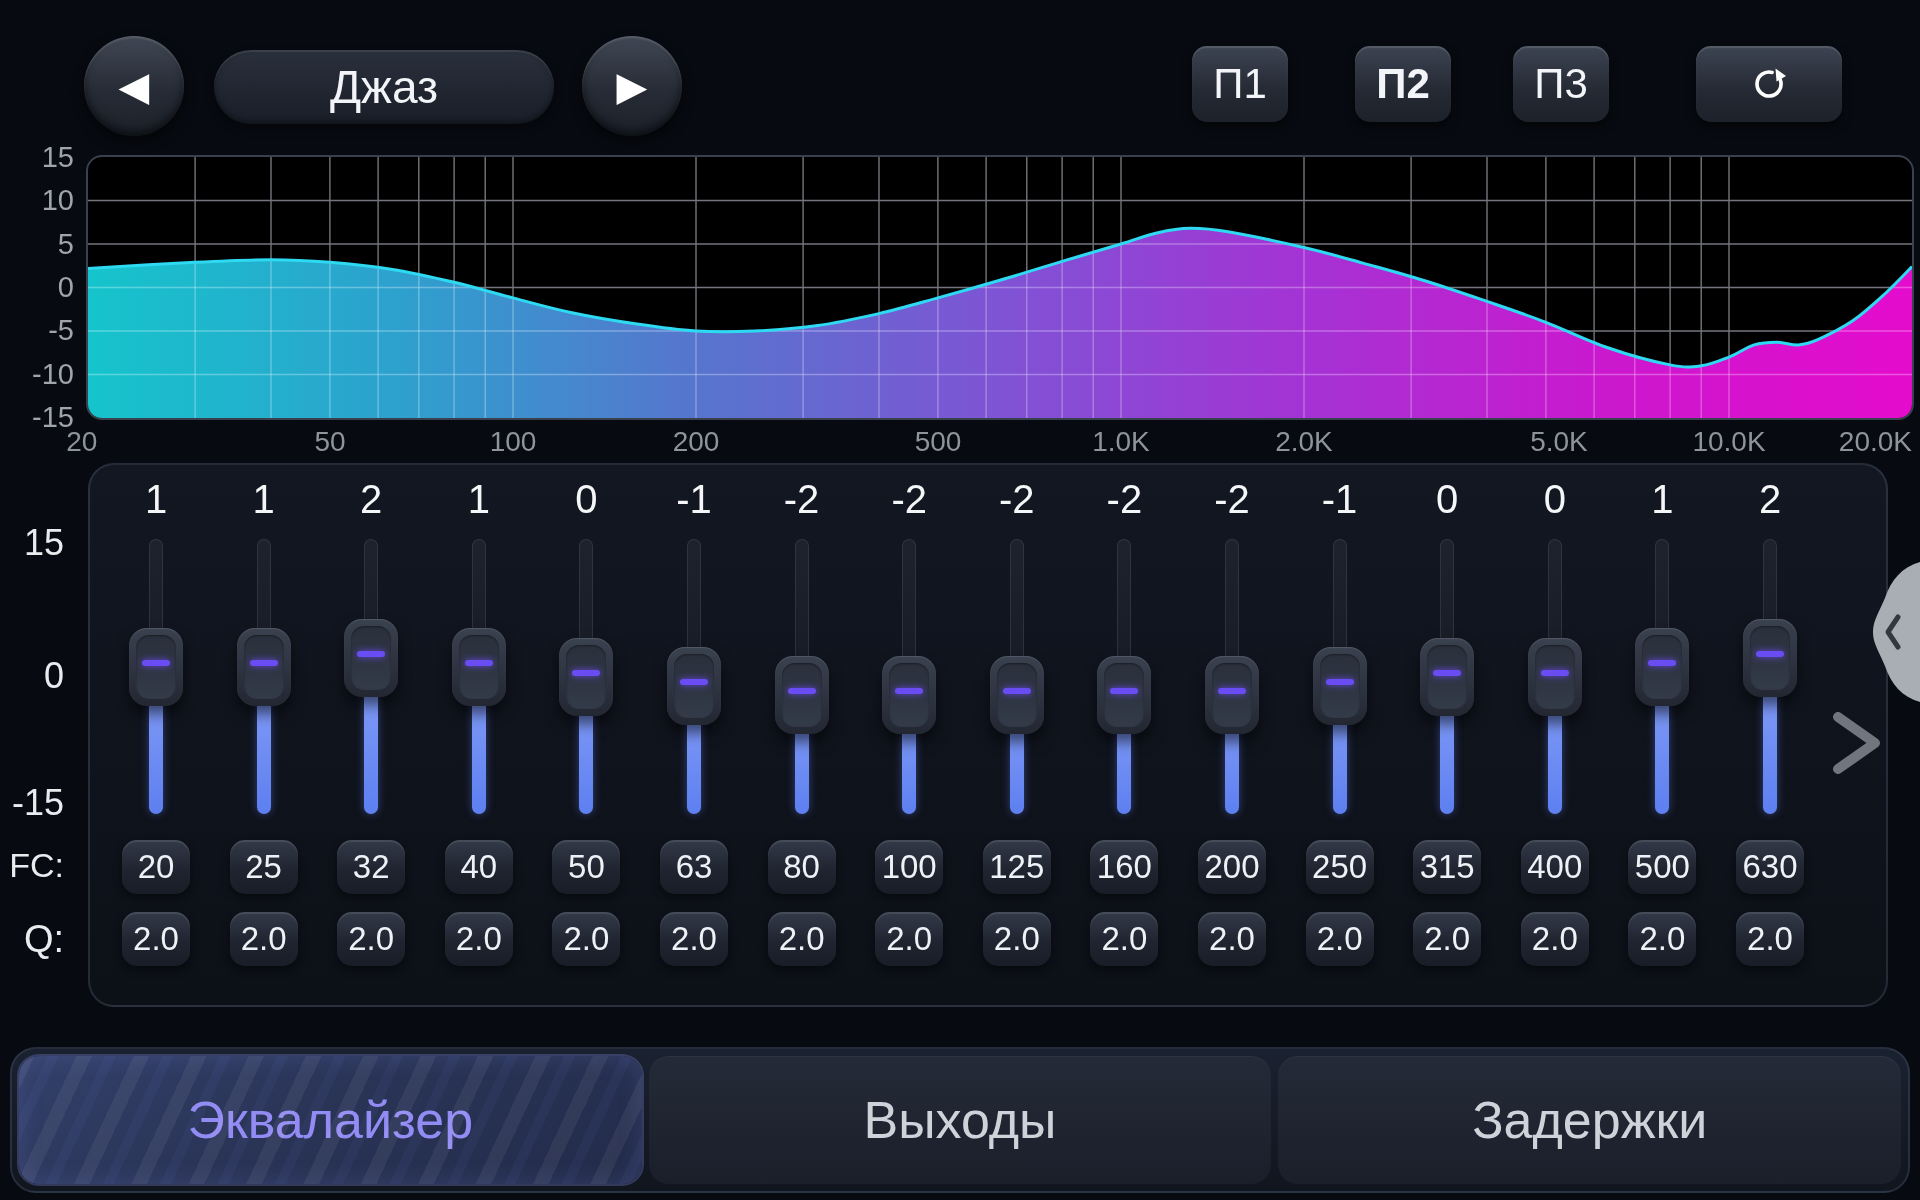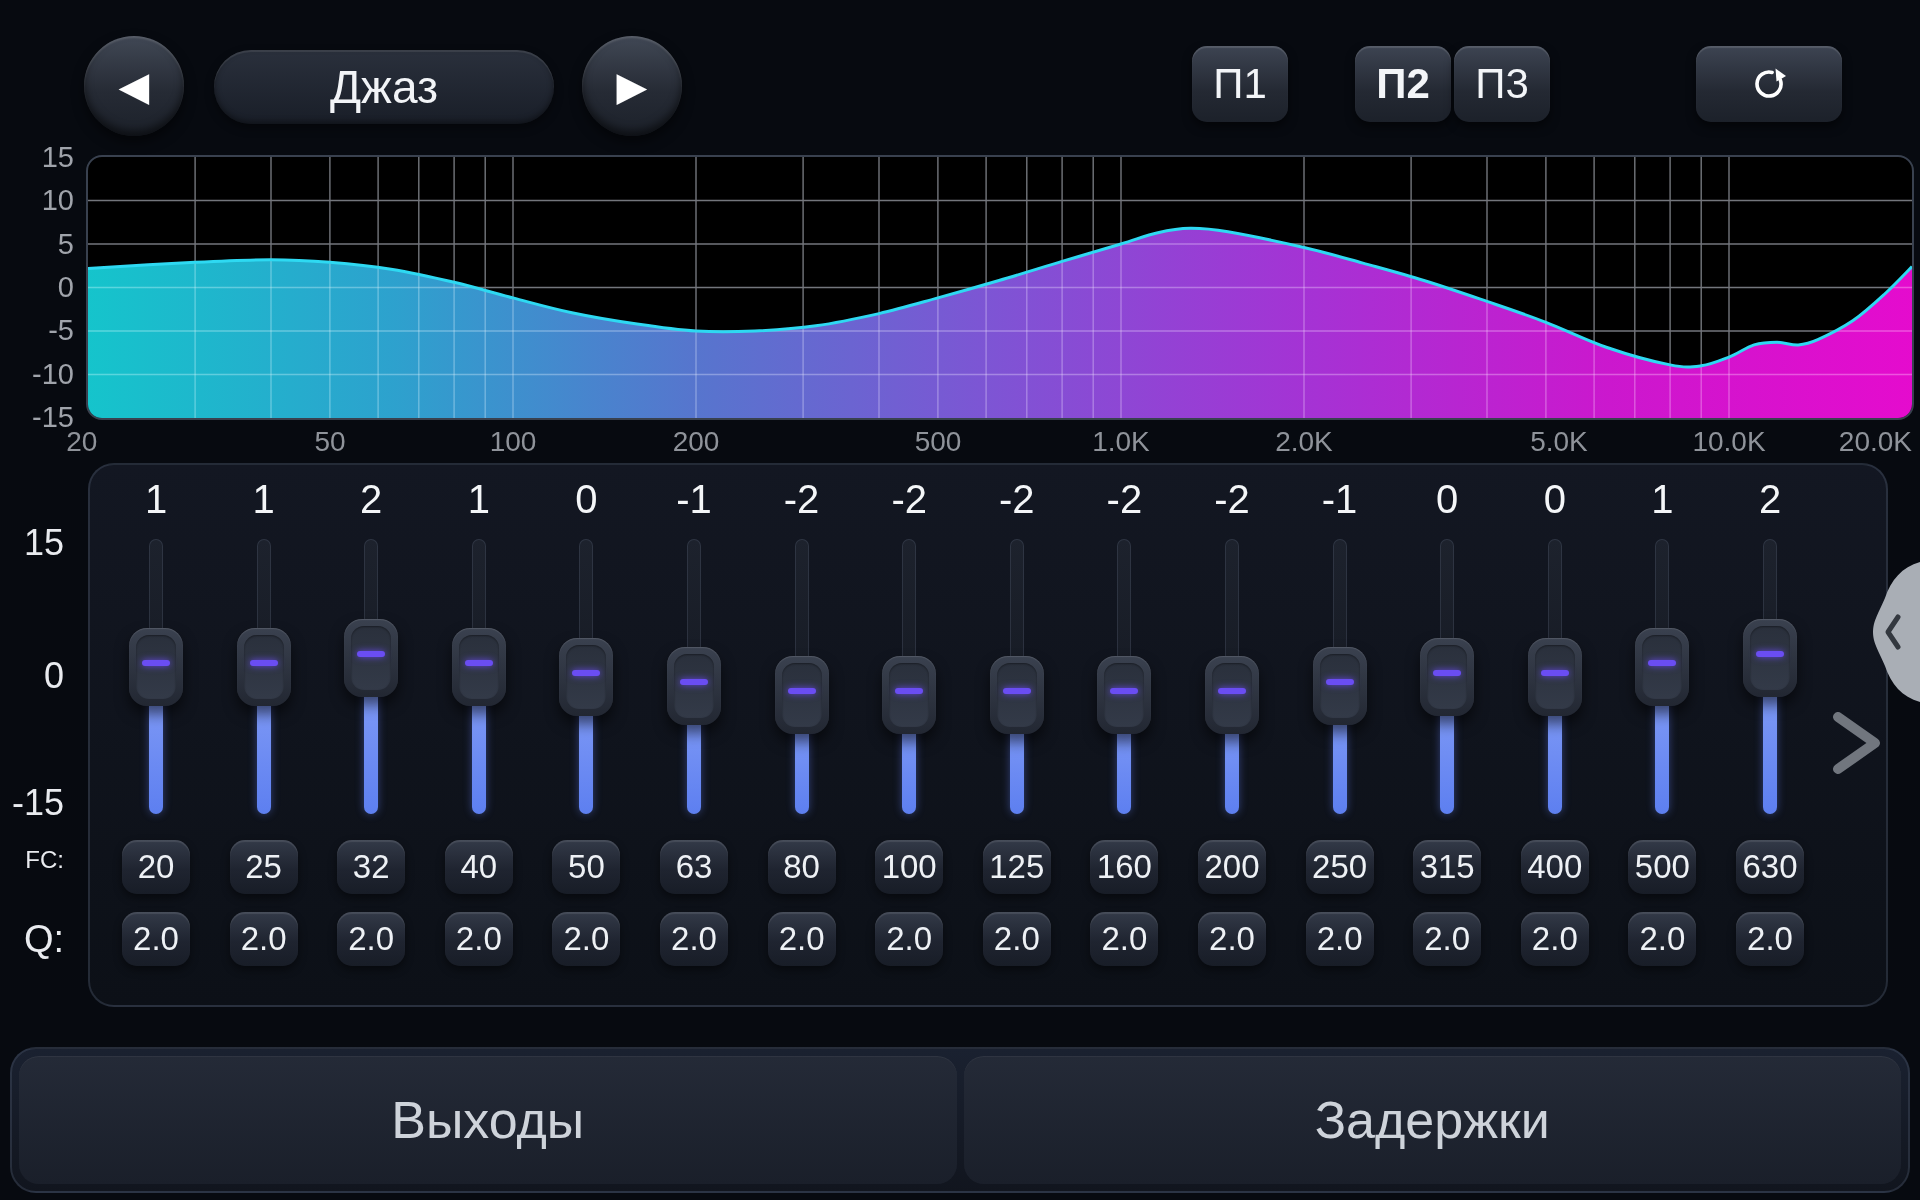--- a/index.html
+++ b/index.html
@@ -94,21 +94,21 @@
       <span class="tri">▶</span>
     </button>
     <button class="btn-mem btn-reset">
       <svg width="42" height="42" viewBox="-21 -21 42 42">
         <path d="M 3.1,-11.6 A 12,12 0 1 0 11.3,-4.1" fill="none" stroke="#ffffff" stroke-width="3.6" stroke-linecap="round"></path>
         <polygon points="6.5,-15.5 17,-8 7.5,-2.5" fill="#ffffff"></polygon>
       </svg>
     </button>
   <button class="btn-mem" style="left: 1192px;">П1</button>
       <button class="btn-mem" style="left: 1355px; font-weight: bold;">П2</button>
-      <button class="btn-mem" style="left: 1454px;">П3</button>
+      <button class="btn-mem" style="left: 1513px;">П3</button>
     </div>
 
   <div class="graph-box" id="graphBox">
       <svg width="1824" height="261">
         <defs>
           <linearGradient id="fg" x1="0" y1="0" x2="1" y2="0">
             <stop offset="0.000" stop-color="#16ccd4"></stop>
             <stop offset="0.167" stop-color="#2fa8d6"></stop>
             <stop offset="0.333" stop-color="#5a7ad6"></stop>
             <stop offset="0.500" stop-color="#8457dd"></stop>
@@ -371,29 +371,30 @@
           <div class="thumb" style="top: 80.2px;"></div>
         </div>
         <button class="col-btn fc-btn">630</button>
         <button class="col-btn q-btn">2.0</button>
       </div>
     </div>
 
   <span class="gutter" style="top:522px;font-size:36px">15</span>
   <span class="gutter" style="top:655px;font-size:36px">0</span>
   <span class="gutter" style="top:782px;font-size:36px">-15</span>
-  <span class="gutter" style="top:846px;font-size:24px">FC:</span>
+  <span class="gutter" style="top:846px;font-size:34px">FC:</span>
   <span class="gutter" style="top:918px;font-size:38px">Q:</span>
 
   <svg class="pull-tab" width="56" height="144" viewBox="0 0 56 144">
     <path d="M56,2 C38,7 27,20 21,38 C13,56 9,62 9,72 C9,82 13,88 21,106 C27,124 38,137 56,142 Z" fill="#a9aeb5"></path>
     <polyline points="34,57 24,72 34,87" fill="none" stroke="#33383f" stroke-width="5" stroke-linecap="round" stroke-linejoin="round"></polyline>
   </svg>
 
   <svg class="big-chevron" width="56" height="64" viewBox="0 0 56 64">
     <polyline points="8,5 45,31 8,57" fill="none" stroke="#71767e" stroke-width="10" stroke-linecap="round" stroke-linejoin="round"></polyline>
   </svg>
 
   <div class="tabbar" id="tabbar">
+      <button class="tab active">Эквалайзер</button>
       <button class="tab">Выходы</button>
       <button class="tab">Задержки</button>
     </div>
 </div>
 
 </body></html>

